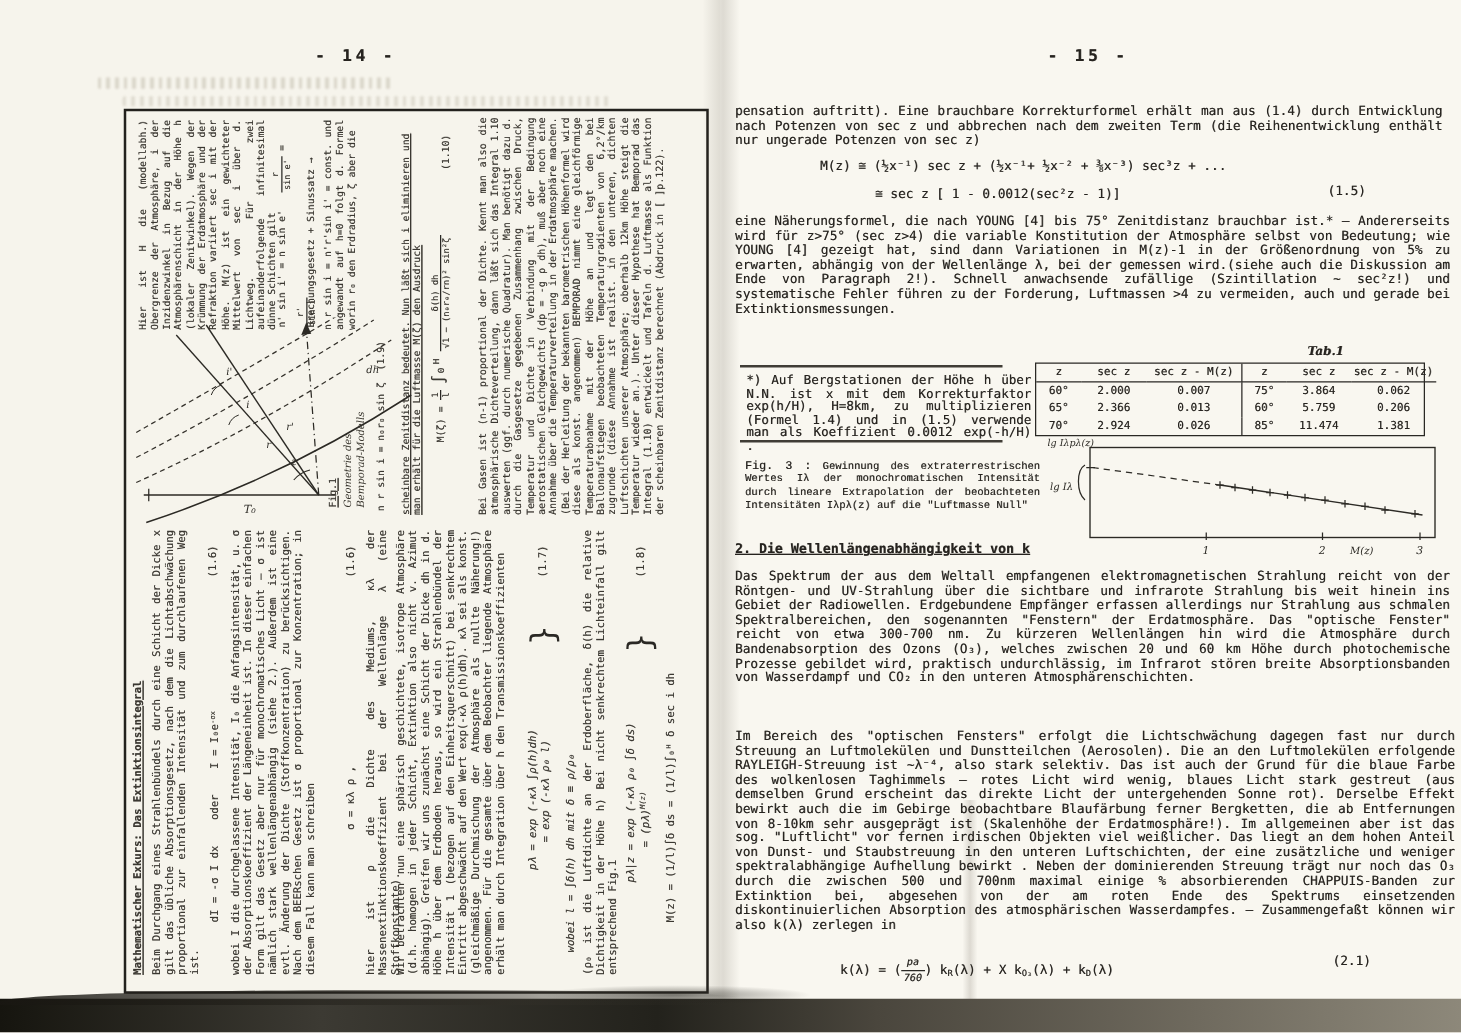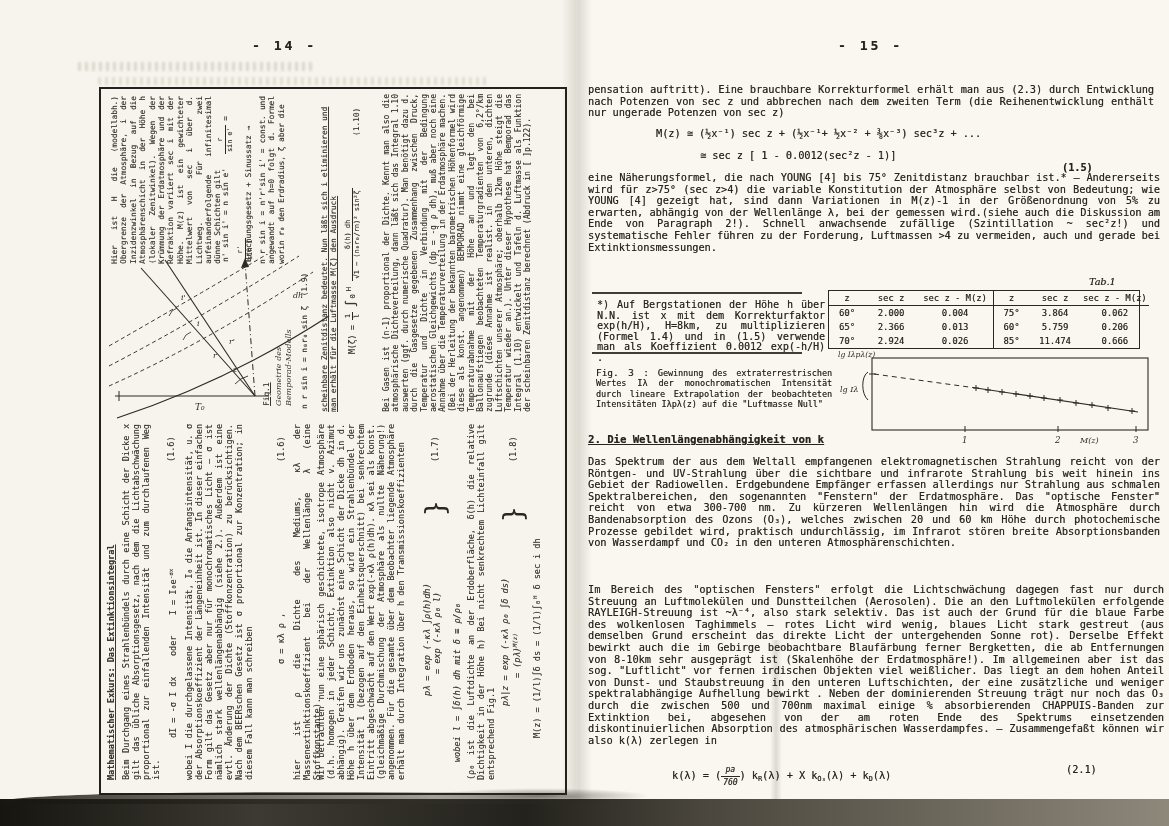--- a/index.html
+++ b/index.html
@@ -158,65 +158,65 @@
     <text x="90" y="72" font-size="8" font-family="DejaVu Serif, serif" font-style="italic">i</text>
     <text x="74" y="46" font-size="8" font-family="DejaVu Serif, serif" font-style="italic">i'</text>
     <text x="106" y="104" font-size="8" font-family="DejaVu Serif, serif" font-style="italic">r</text>
     <text x="122" y="90" font-size="8" font-family="DejaVu Serif, serif" font-style="italic">r'</text>
     <text x="186" y="44" font-size="8" font-family="DejaVu Serif, serif" font-style="italic">dh</text>
   </svg>
 </div>
 
 <div class="abs hdr tw" style="left:838px;top:38px;">-  15  -</div>
 
-<div class="abs p15t tw just" style="left:588px;top:84px;width:566px;">pensation auftritt). Eine brauchbare Korrekturformel erhält man aus (2.3) durch Entwicklung nach Potenzen von sec z und abbrechen nach dem zweiten Term (die Reihenentwicklung enthält nur ungerade Potenzen von sec z)</div>
+<div class="abs p15t tw just" style="left:588px;top:84px;width:566px;">pensation auftritt). Eine brauchbare Korrekturformel erhält man aus (1.4) durch Entwicklung nach Potenzen von sec z und abbrechen nach dem zweiten Term (die Reihenentwicklung enthält nur ungerade Potenzen von sec z)</div>
 
 <div class="abs p15t tw" style="left:656px;top:128px;">M(z) ≅ (½x⁻¹) sec z + (½x⁻¹+ ½x⁻² + ⅜x⁻³) sec³z + ...</div>
 <div class="abs p15t tw" style="left:700px;top:150px;">≅ sec z [ 1 - 0.0012(sec²z - 1)]</div>
-<div class="abs p15t tw" style="left:1062px;top:162px;font-weight:bold;">(1.5)</div>
+<div class="abs p15t tw" style="left:1062px;top:148px;">(1.5)</div>
 
 <div class="abs p15t tw just" style="left:588px;top:172px;width:572px;">eine Näherungsformel, die nach YOUNG [4] bis 75° Zenitdistanz brauchbar ist.* — Andererseits wird für z&gt;75° (sec z&gt;4) die variable Konstitution der Atmosphäre selbst von Bedeutung; wie YOUNG [4] gezeigt hat, sind dann Variationen in M(z)-1 in der Größenordnung von 5% zu erwarten, abhängig von der Wellenlänge λ, bei der gemessen wird.(siehe auch die Diskussion am Ende von Paragraph 2!). Schnell anwachsende zufällige (Szintillation ~ sec²z!) und systematische Fehler führen zu der Forderung, Luftmassen &gt;4 zu vermeiden, auch und gerade bei Extinktionsmessungen.</div>
 
-<div class="abs tw hand" style="left:1046px;top:276px;font-size:9.6px;font-weight:normal;margin-left:43px;">Tab.1</div>
+<div class="abs tw hand" style="left:1046px;top:276px;font-size:9.6px;font-weight:bold;">Tab.1</div>
 
 <div class="abs rule" style="left:592px;top:292px;width:210px;"></div>
 <div class="abs tw just" style="left:597px;top:300px;width:228px;font-size:10px;line-height:10.6px;">*) Auf Bergstationen der Höhe h über N.N. ist x mit dem Korrekturfaktor exp(h/H), H=8km, zu multiplizieren (Formel 1.4) und in (1.5) verwende man als Koeffizient 0.0012 exp(-h/H) .</div>
 <div class="abs rule" style="left:592px;top:352px;width:210px;"></div>
 
 <div class="abs tbl tw" style="left:828px;top:290px;width:310px;">
   <span class="hd">z</span>
   <span class="hd">sec z</span>
   <span class="hd">sec z - M(z)</span>
   <span class="hd dv">z</span>
   <span class="hd">sec z</span>
   <span class="hd">sec z - M(z)</span>
 
   <span>60°</span>
   <span>2.000</span>
-  <span>0.004</span>
+  <span>0.007</span>
   <span class="dv">75°</span>
   <span>3.864</span>
   <span>0.062</span>
 
   <span>65°</span>
   <span>2.366</span>
   <span>0.013</span>
   <span class="dv">60°</span>
   <span>5.759</span>
   <span>0.206</span>
 
   <span>70°</span>
   <span>2.924</span>
   <span>0.026</span>
   <span class="dv">85°</span>
   <span>11.474</span>
-  <span>0.666</span>
-</div>
-
-<div class="abs fig3lbl tw just" style="left:596px;top:368px;width:236px;">
+  <span>1.381</span>
+</div>
+
+<div class="abs fig3lbl tw just" style="left:596px;top:368px;width:236px;font-family:Liberation Mono, monospace;">
   <span style="font-size:9.4px;">Fig. 3 :</span>
   <span>Gewinnung des extraterrestrischen Wertes Iλ der monochromatischen Intensität durch lineare Extrapolation der beobachteten Intensitäten Iλpλ(z) auf die "Luftmasse Null"</span>
 </div>
 
 <div class="abs" style="left:836px;top:348px;width:330px;height:100px;">
   <svg width="330" height="100" viewBox="0 0 330 100">
     <rect x="36" y="10" width="276" height="72" fill="none" stroke="#2c2a25" stroke-width="1.1"></rect>
 
     <path d="M 32,24 C 25,28 25,46 32,52" fill="none" stroke="#2c2a25" stroke-width="1"></path>
     <line x1="33" y1="26" x2="40" y2="26" stroke="#2c2a25" stroke-width="1"></line>

